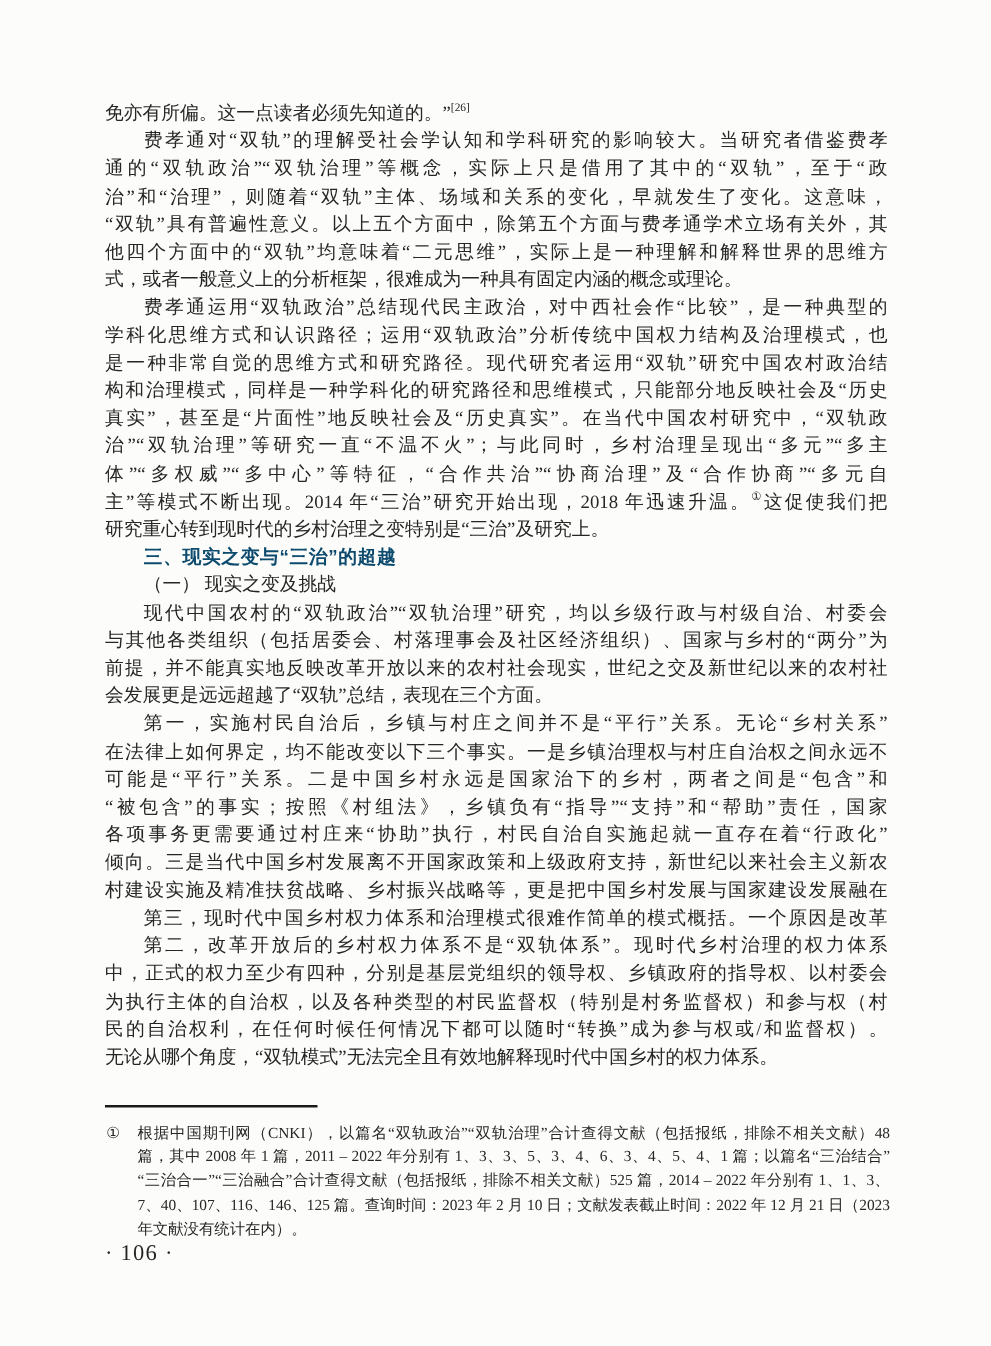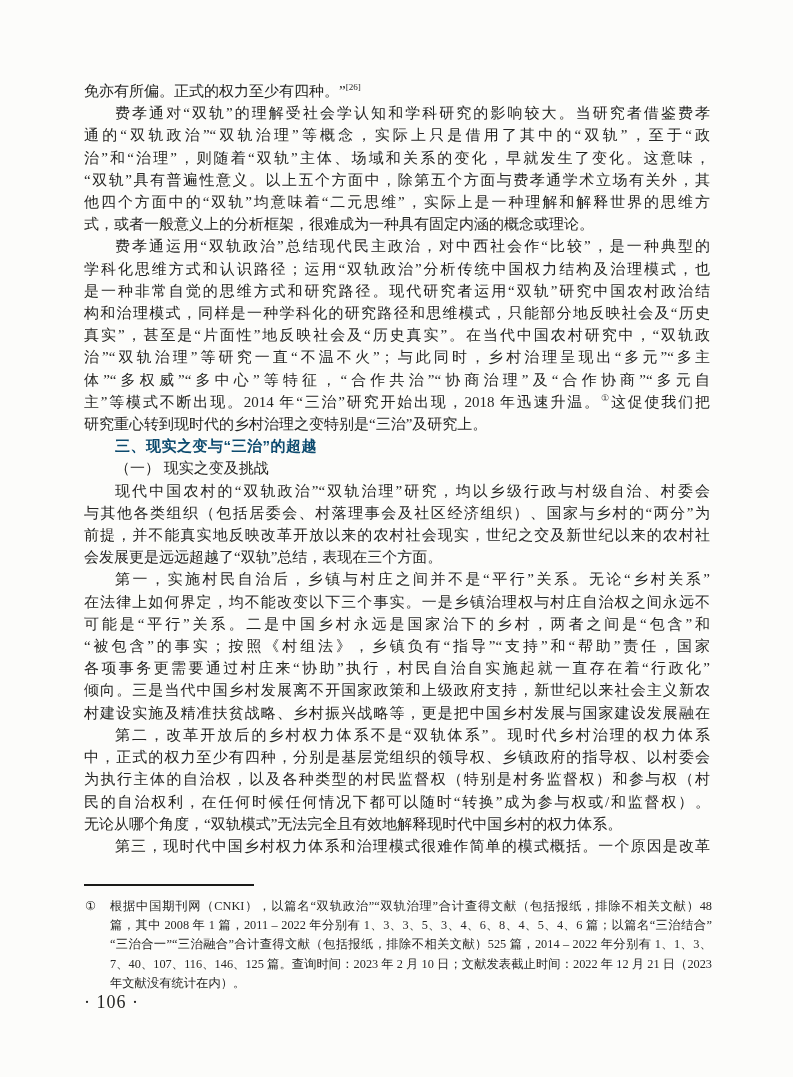--- a/index.html
+++ b/index.html
@@ -64,21 +64,21 @@
     font-size: 18px;
     letter-spacing: 1px;
   }
 </style>
 </head>
 <body>
 
 <div class="page">
   <main class="body-text" id="doc-blocks">
       <div class="para">
-        <div class="line"><span>免亦有所偏。正式的权力至少有四种。”</span><sup>[26]</sup></div>
+        <div class="line"><span>免亦有所偏。这一点读者必须先知道的。”</span><sup>[26]</sup></div>
       </div>
       <div class="para">
         <div class="line ind j"><span>费孝通对“双轨”的理解受社会学认知和学科研究的影响较大。当研究者借鉴费孝</span></div>
         <div class="line j"><span>通的“双轨政治”“双轨治理”等概念，实际上只是借用了其中的“双轨”，至于“政</span></div>
         <div class="line j"><span>治”和“治理”，则随着“双轨”主体、场域和关系的变化，早就发生了变化。这意味，</span></div>
         <div class="line j"><span>“双轨”具有普遍性意义。以上五个方面中，除第五个方面与费孝通学术立场有关外，其</span></div>
         <div class="line j"><span>他四个方面中的“双轨”均意味着“二元思维”，实际上是一种理解和解释世界的思维方</span></div>
         <div class="line"><span>式，或者一般意义上的分析框架，很难成为一种具有固定内涵的概念或理论。</span></div>
       </div>
       <div class="para">
@@ -103,39 +103,39 @@
       <div class="para">
         <div class="line ind j"><span>第一，实施村民自治后，乡镇与村庄之间并不是“平行”关系。无论“乡村关系”</span></div>
         <div class="line j"><span>在法律上如何界定，均不能改变以下三个事实。一是乡镇治理权与村庄自治权之间永远不</span></div>
         <div class="line j"><span>可能是“平行”关系。二是中国乡村永远是国家治下的乡村，两者之间是“包含”和</span></div>
         <div class="line j"><span>“被包含”的事实；按照《村组法》，乡镇负有“指导”“支持”和“帮助”责任，国家</span></div>
         <div class="line j"><span>各项事务更需要通过村庄来“协助”执行，村民自治自实施起就一直存在着“行政化”</span></div>
         <div class="line j"><span>倾向。三是当代中国乡村发展离不开国家政策和上级政府支持，新世纪以来社会主义新农</span></div>
         <div class="line j"><span>村建设实施及精准扶贫战略、乡村振兴战略等，更是把中国乡村发展与国家建设发展融在</span></div>
       </div>
       <div class="para">
+        <div class="line ind j"><span>第三，现时代中国乡村权力体系和治理模式很难作简单的模式概括。一个原因是改革</span></div>
+      </div>
+      <div class="para">
         <div class="line ind j"><span>第二，改革开放后的乡村权力体系不是“双轨体系”。现时代乡村治理的权力体系</span></div>
         <div class="line j"><span>中，正式的权力至少有四种，分别是基层党组织的领导权、乡镇政府的指导权、以村委会</span></div>
         <div class="line j"><span>为执行主体的自治权，以及各种类型的村民监督权（特别是村务监督权）和参与权（村</span></div>
         <div class="line j"><span>民的自治权利，在任何时候任何情况下都可以随时“转换”成为参与权或/和监督权）。</span></div>
         <div class="line"><span>无论从哪个角度，“双轨模式”无法完全且有效地解释现时代中国乡村的权力体系。</span></div>
-      </div>
-      <div class="para">
-        <div class="line ind j"><span>第三，现时代中国乡村权力体系和治理模式很难作简单的模式概括。一个原因是改革</span></div>
       </div>
     </main>
 
   <div class="fn-rule"></div>
 
   <footer class="footnote">
     <div class="fn-inner">
       <span class="fn-marker">①</span>
       <div id="fn-lines">
           <div class="fn-line j"><span>根据中国期刊网（CNKI），以篇名“双轨政治”“双轨治理”合计查得文献（包括报纸，排除不相关文献）48</span></div>
-          <div class="fn-line j"><span>篇，其中 2008 年 1 篇，2011 – 2022 年分别有 1、3、3、5、3、4、6、8、4、5、4、6 篇；以篇名“三治结合”</span></div>
+          <div class="fn-line j"><span>篇，其中 2008 年 1 篇，2011 – 2022 年分别有 1、3、3、5、3、4、6、3、4、5、4、1 篇；以篇名“三治结合”</span></div>
           <div class="fn-line j"><span>“三治合一”“三治融合”合计查得文献（包括报纸，排除不相关文献）525 篇，2014 – 2022 年分别有 1、1、3、</span></div>
           <div class="fn-line j"><span>7、40、107、116、146、125 篇。查询时间：2023 年 2 月 10 日；文献发表截止时间：2022 年 12 月 21 日（2023</span></div>
           <div class="fn-line"><span>年文献没有统计在内）。</span></div>
         </div>
     </div>
   </footer>
 
   <div class="page-number">· 106 ·</div>
 </div>
 

